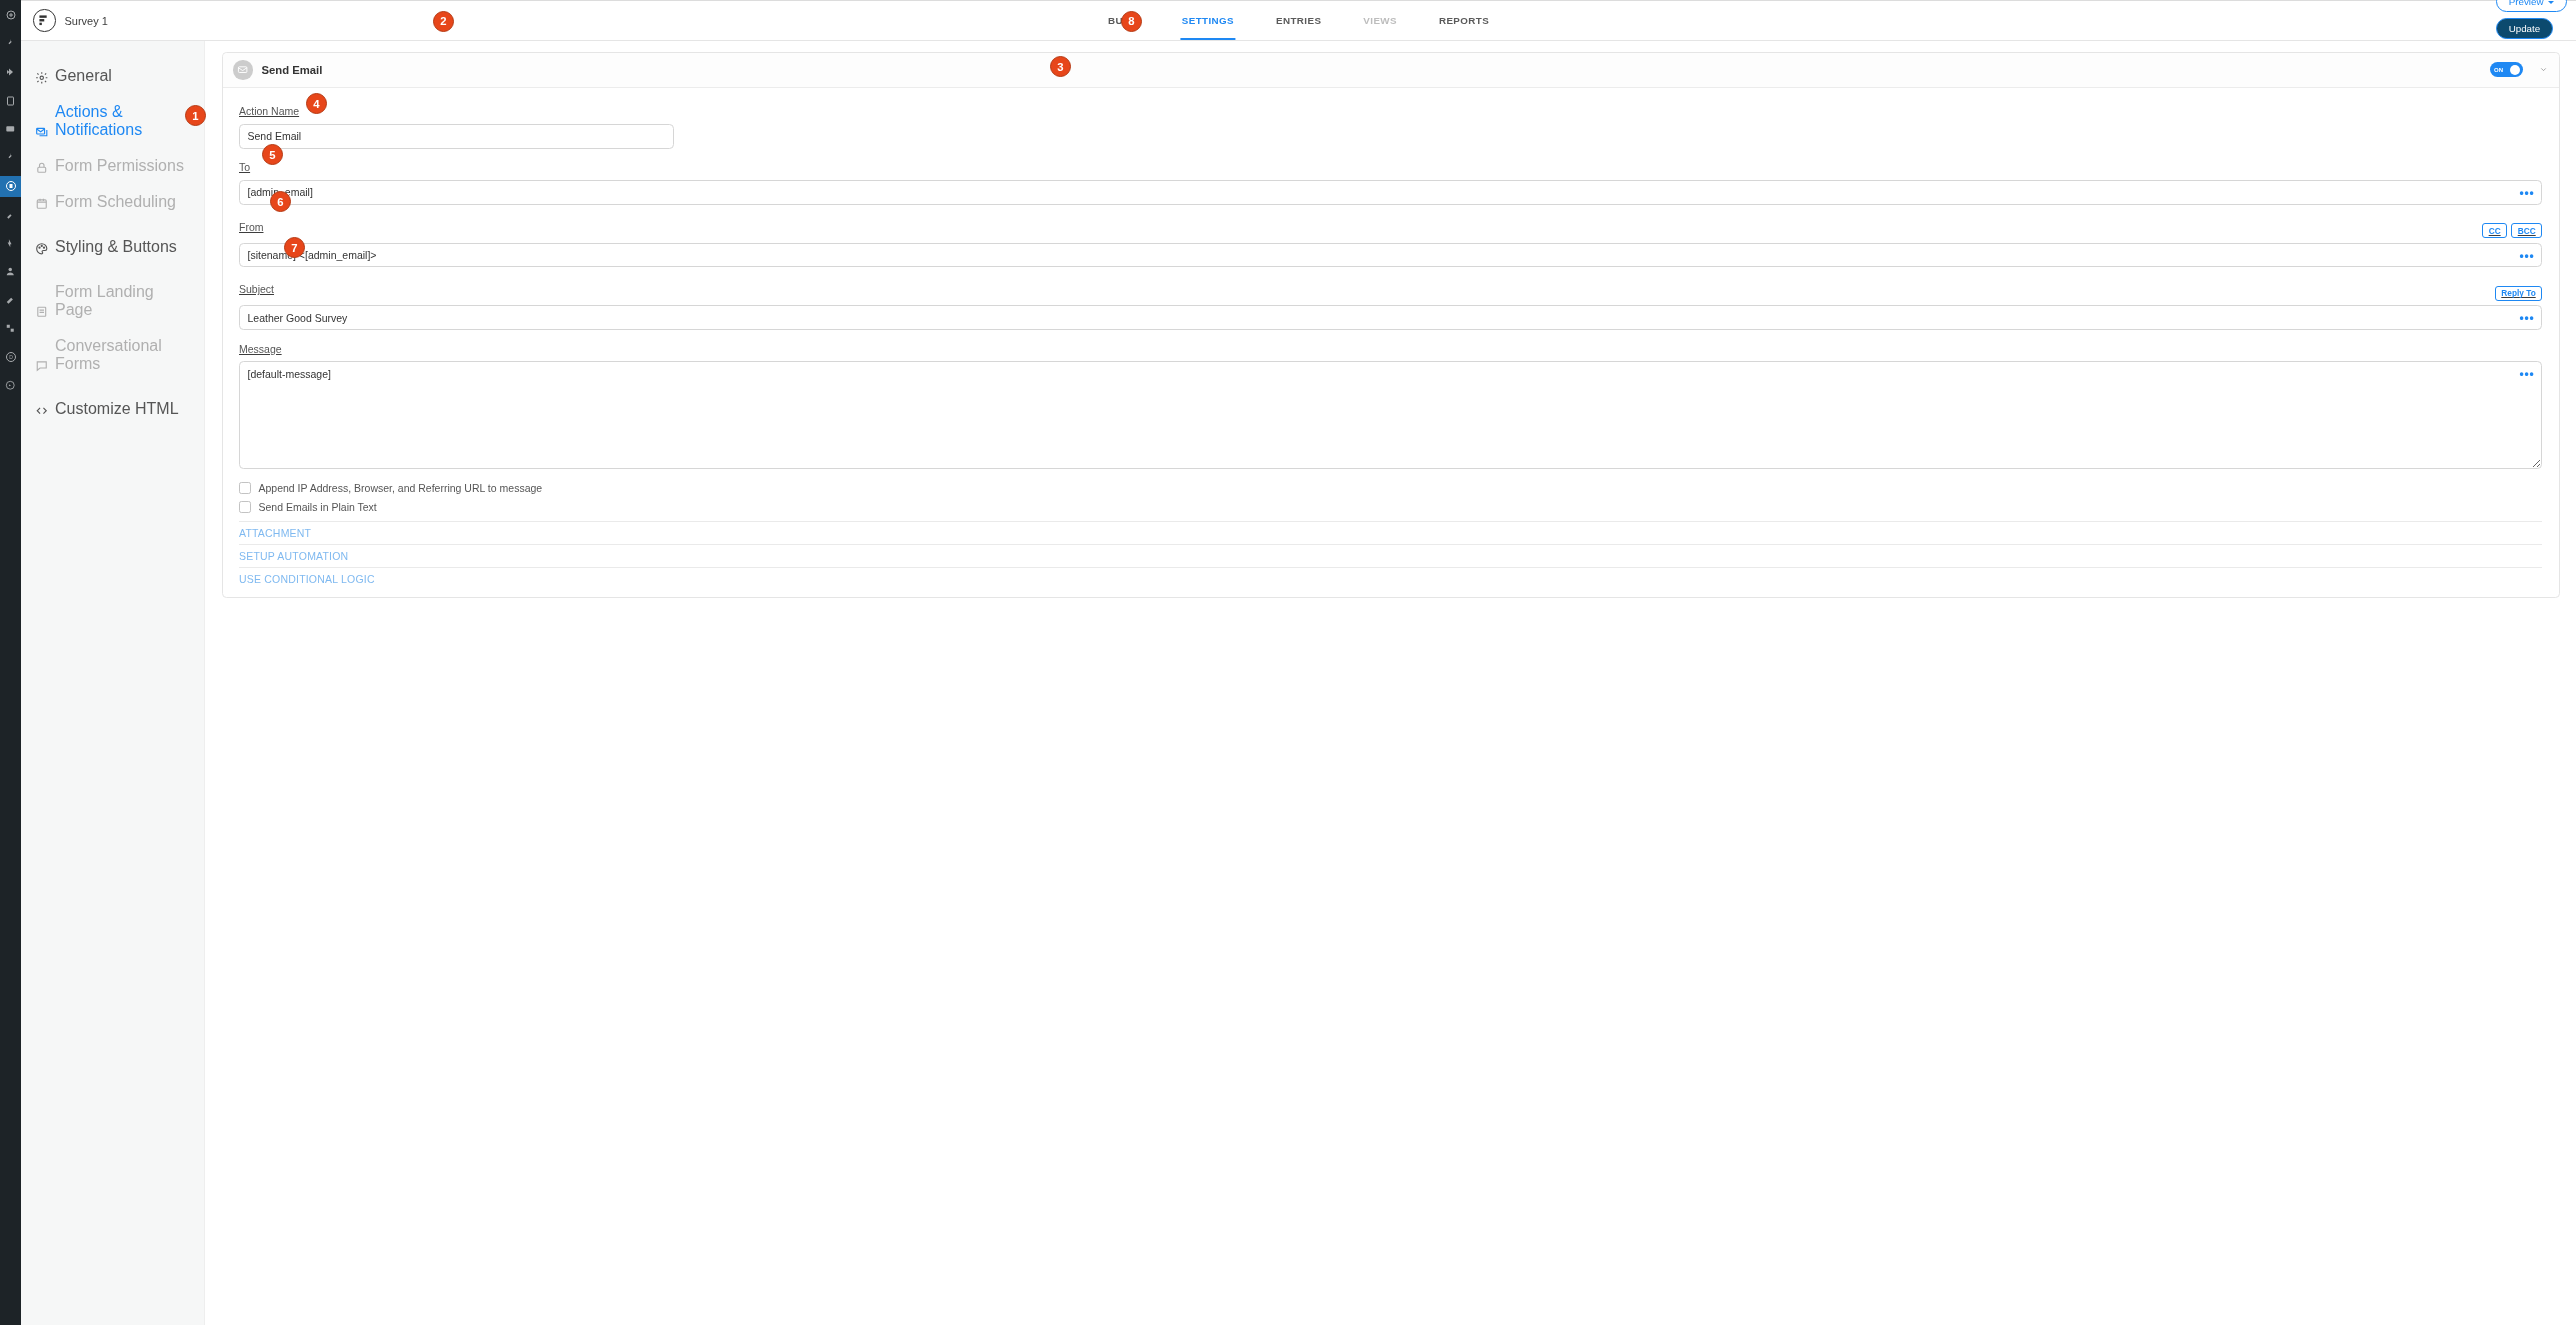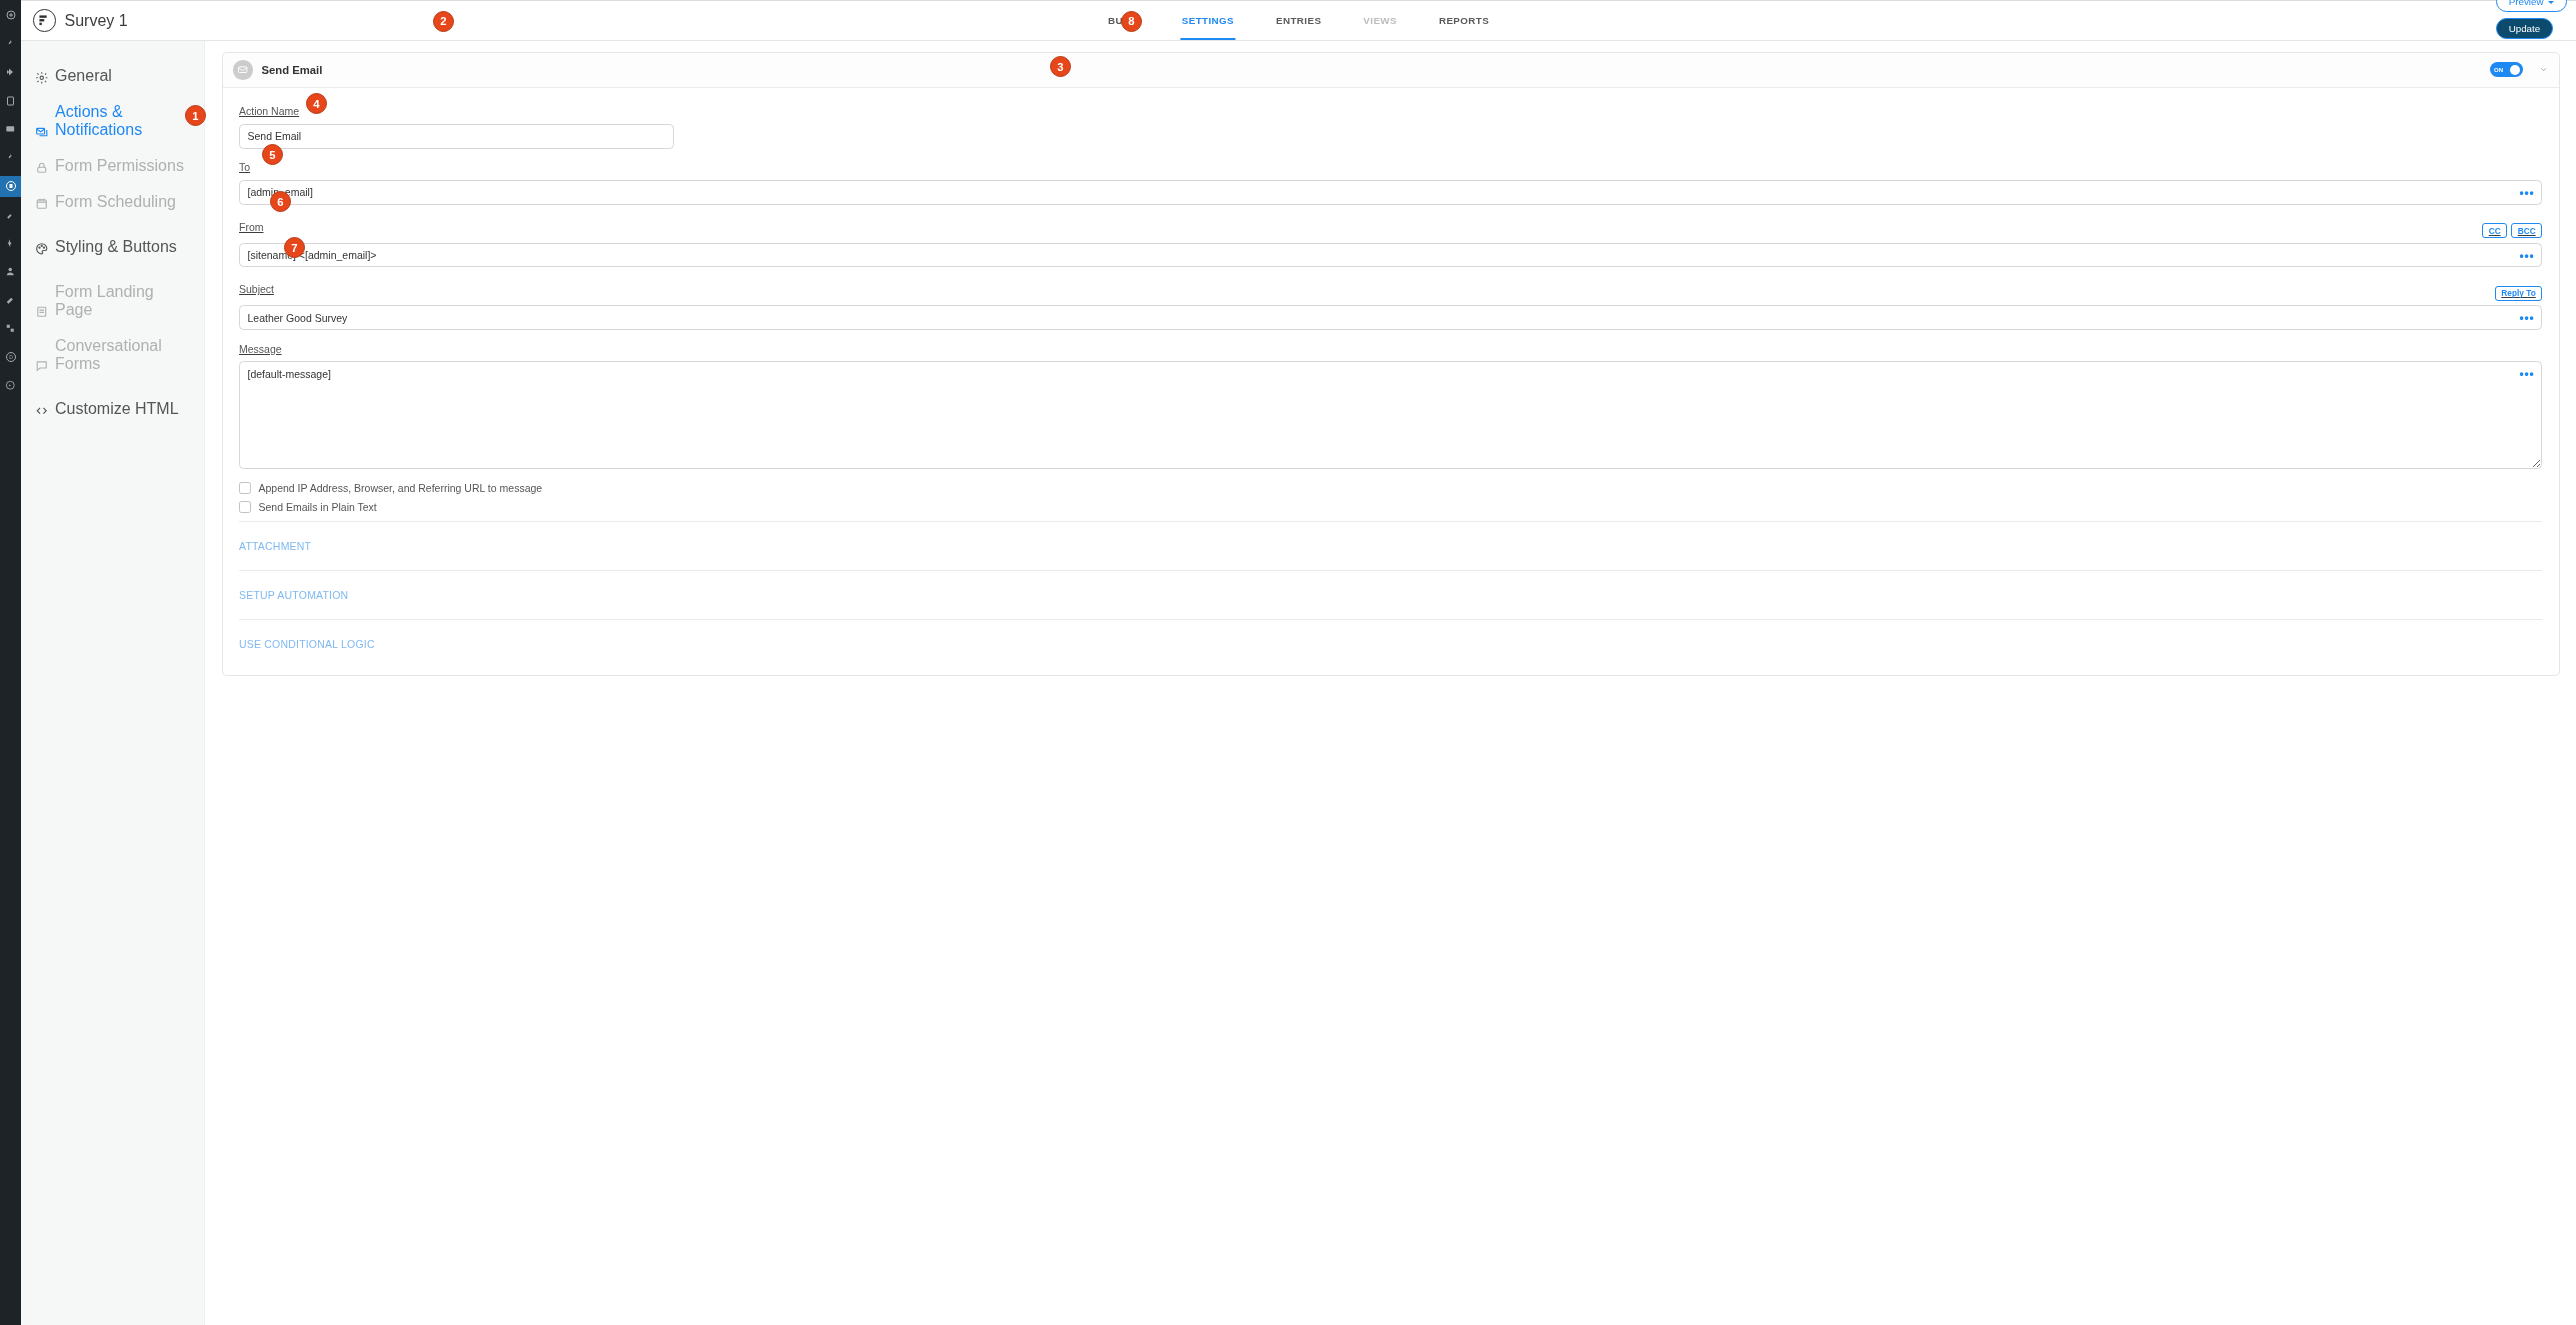--- a/index.html
+++ b/index.html
@@ -12,21 +12,21 @@
 .mini-nav .mi.active { background: #2271b1; color: #fff; }
 .mini-nav .mi svg { width: 12px; height: 12px; }
 .mini-nav .mi.sm svg { width: 10.5px; height: 10.5px; }
 
 
 .main { flex: 1; display: flex; flex-direction: column; min-width: 0; }
 .topbar { height: 41px; border-top: 0.8px solid #dcdcdc; border-bottom: 0.8px solid #e5e5e5; display: flex; align-items: center; padding: 0 9px 0 12px; gap: 12px; position: relative; }
 .brand { display: flex; align-items: center; gap: 9px; }
 .brand-icon { width: 22.5px; height: 22.5px; border: 1.5px solid #333; border-radius: 50%; display: flex; align-items: center; justify-content: center; padding: 3px; }
 .brand-icon svg { width: 100%; height: 100%; }
-.brand-title { font-size: 16px; font-weight: 500; color: #3d3d3d; }
+.brand-title { font-size: 11px; font-weight: 500; color: #3d3d3d; }
 .tabs { position: absolute; left: 50%; transform: translateX(-50%); display: flex; gap: 42px; height: 100%; align-items: center; }
 .tab { font-size: 9.8px; font-weight: 600; letter-spacing: 0.4px; color: #bdbdbd; text-transform: uppercase; height: 100%; display: flex; align-items: center; position: relative; cursor: pointer; }
 .tab.dark { color: #5a5a5a; }
 .tab.active { color: #1e88f3; }
 .tab.active::after { content: ""; position: absolute; left: -1.5px; right: -1.5px; bottom: 0; height: 2.3px; background: #1e88f3; }
 .top-actions { margin-left: auto; display: flex; gap: 6px; align-items: flex-start; flex-direction: column; }
 .btn { border-radius: 12px; padding: 3.8px 12px; font-size: 9.8px; font-weight: 500; cursor: pointer; border: 1.1px solid #1e88f3; background: #fff; color: #1e88f3; }
 .btn.primary { background: #0c4a6e; color: #fff; }
 .btn .caret { display: inline-block; width: 0; height: 0; border-left: 3px solid transparent; border-right: 3px solid transparent; border-top: 3.8px solid #1e88f3; margin-left: 4.5px; vertical-align: middle; }
 .vbar { width: 0.8px; height: 31.5px; background: #e5e5e5; margin: 0 3px 0 7.5px; }
@@ -59,21 +59,21 @@
 .field-lbl-row .pushright { margin-left: auto; display: flex; gap: 4.5px; margin-top: 8px; }
 .mini-tag { border: 0.8px solid #1e88f3; color: #1e88f3; border-radius: 3px; padding: 1.5px 5.3px; font-size: 8.3px; font-weight: 600; cursor: pointer; background: #fff; }
 .input-wrap { position: relative; }
 .input-wrap input, .input-wrap textarea { width: 100%; border: 0.8px solid #d6d6d6; border-radius: 4.5px; padding: 5.3px 28.5px 5.3px 7.5px; font-size: 10.5px; font-family: inherit; color: #333; outline: none; }
 .input-wrap.short input { max-width: 435px; }
 .input-wrap textarea { height: 108px; resize: both; }
 .more-dots { position: absolute; right: 7.5px; top: 6px; color: #1e88f3; font-weight: 700; font-size: 12px; letter-spacing: 0.8px; cursor: pointer; }
 .check-row { display: flex; align-items: center; gap: 7.5px; margin: 7.5px 0; }
 .check-row .cbox { width: 12px; height: 12px; border: 0.8px solid #c3c3c3; border-radius: 2.3px; background: #fff; cursor: pointer; }
 .check-row .clabel { color: #555; font-size: 10.5px; }
-.section-link { border-top: 0.8px solid #eaeaea; padding: 18px 0; color: #7fb9f0; font-size: 10.5px; font-weight: 500; letter-spacing: 0.2px; cursor: pointer; }
+.section-link { border-top: 0.8px solid #eaeaea; padding: 5px 0; color: #7fb9f0; font-size: 10.5px; font-weight: 500; letter-spacing: 0.2px; cursor: pointer; }
 .actionid { color: #999; font-size: 9px; text-align: right; padding: 3px 1.5px 6px 0; }
 
 
 .num { position: fixed; width: 21px; height: 21px; border-radius: 50%; background: #e7461a; border: 0.8px solid #b43913; color: #fff; font-weight: 600; font-size: 11.3px; display: flex; align-items: center; justify-content: center; z-index: 100; }
 </style>
 </head>
 <body>
 
 <div class="app">
 

